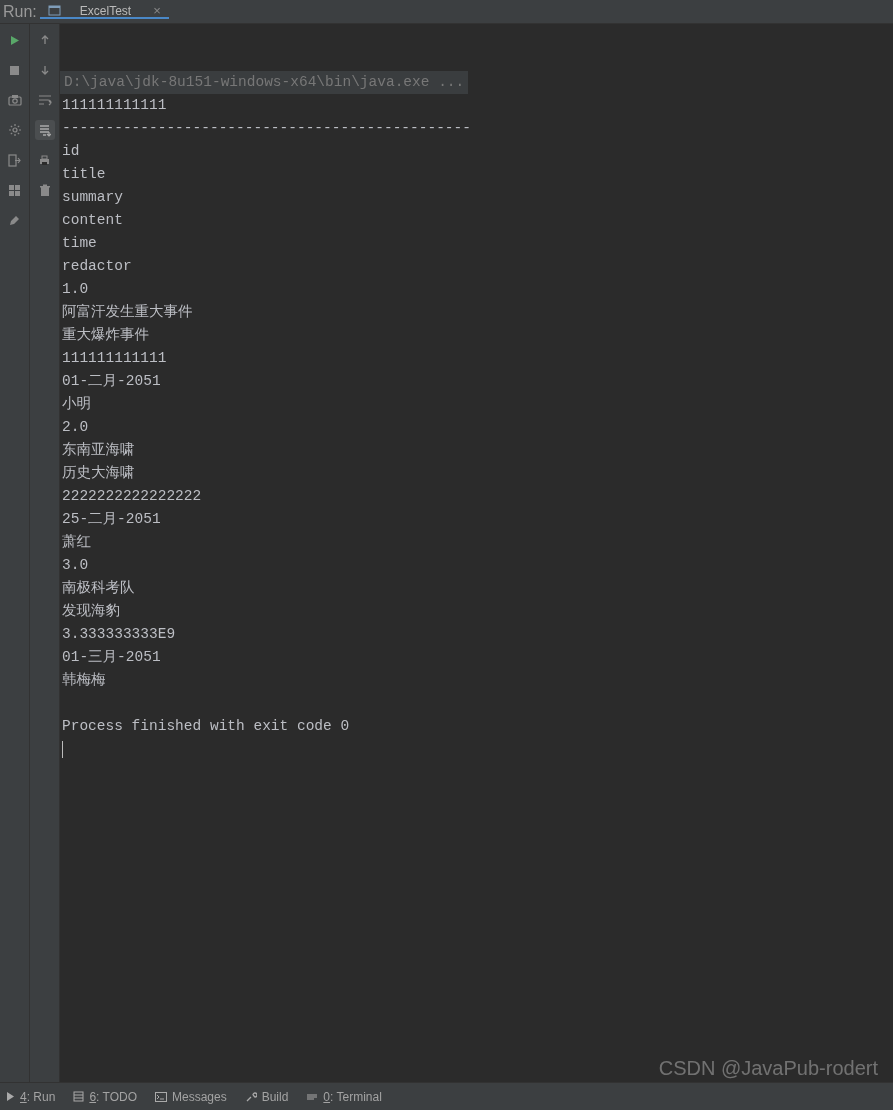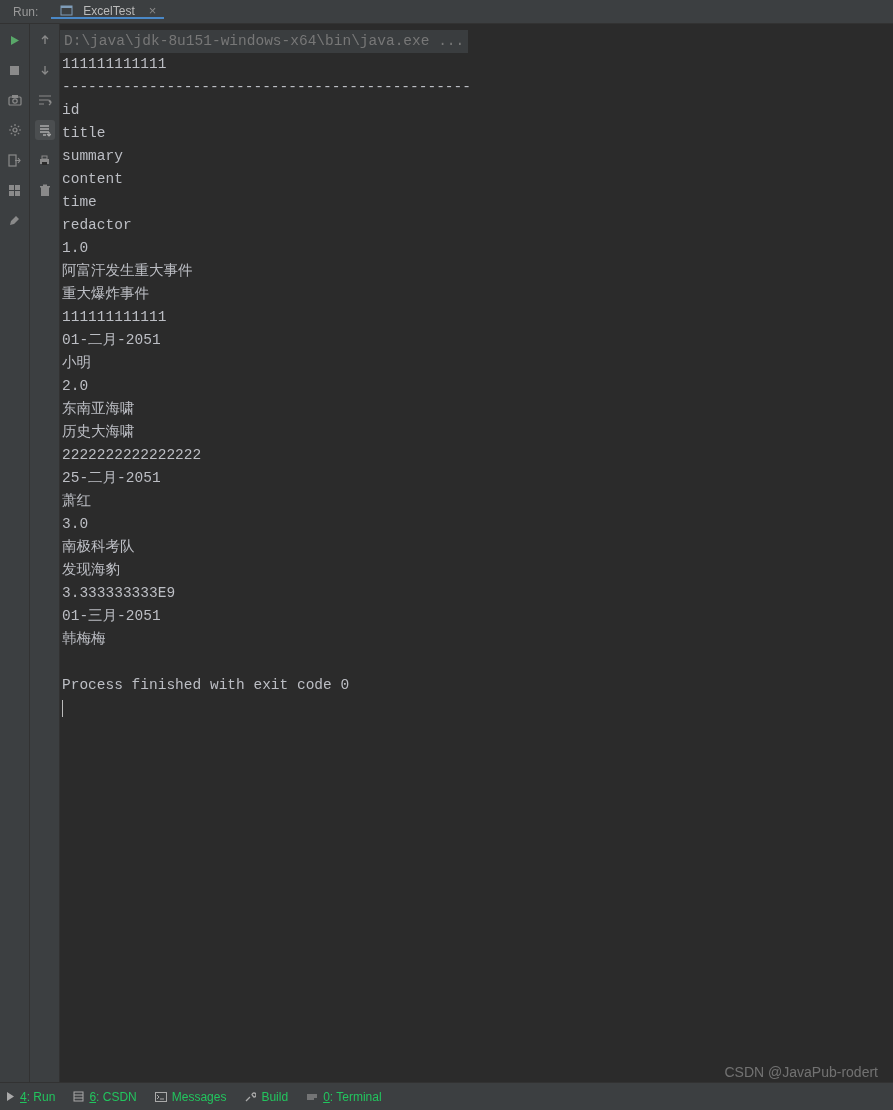--- a/index.html
+++ b/index.html
@@ -15,32 +15,32 @@
     }
     .header {
       height: 24px;
       background: #3c3f41;
       display: flex;
       align-items: center;
       border-bottom: 1px solid #323232;
     }
     .header-label {
       color: #999;
-      padding: 0 13px;
-      font-size: 12px;
+      padding: 0 3px;
+      font-size: 16px;
       text-align: right;
     }
     .tab {
       display: flex;
       align-items: center;
       height: 15px;
       padding: 0 8px;
       border-bottom: 2px solid #4a88c7;
       background: #3c3f41;
-      gap: 10px;
+      gap: 18px;
     }
     .tab-icon {
       width: 14px;
       height: 14px;
       display: inline-flex;
       align-items: center;
       justify-content: center;
     }
     .tab-label { color: #bbb; }
     .tab-close {
@@ -90,20 +90,21 @@
     .console {
       flex: 1;
       background: #2b2b2b;
       padding: 6px 0 0 0;
       font-family: "Consolas", "Courier New", monospace;
       font-size: 14.5px;
       color: #bcbec4;
       line-height: 23px;
       white-space: pre;
       overflow: hidden;
+      margin-top: 41px;
     }
     .console .cmd {
       background: #3a3d3f;
       color: #777;
       padding: 0 4px;
       display: inline-block;
     }
     .console .line { padding-left: 2px; }
     .caret {
       display: inline-block;
@@ -114,37 +115,37 @@
       margin-left: 2px;
     }
     .footer {
       height: 28px;
       background: #3c3f41;
       border-top: 1px solid #323232;
       display: flex;
       align-items: center;
       padding: 0 6px;
       gap: 18px;
-      color: #22c55e;
+      color: #a3a3a3;
       font-size: 12px;
     }
     .footer-item {
       display: flex;
       align-items: center;
       gap: 5px;
       cursor: pointer;
     }
     .footer-item svg { display: block; }
     .underline { text-decoration: underline; }
     .watermark {
       position: absolute;
       right: 15px;
       bottom: 30px;
       color: rgba(200,200,200,0.45);
-      font-size: 14px;
+      font-size: 20px;
       font-family: "Segoe UI", Arial, sans-serif;
       pointer-events: none;
     }
   </style>
 </head>
 <body>
 
 <div class="header">
   <span class="header-label">Run:</span>
   <div class="tab">
@@ -280,21 +281,21 @@
     <svg width="9" height="9" viewBox="0 0 9 9">
         <path d="M1 0 L8 4.5 L1 9 Z" fill="#aaa"></path>
       </svg>
     <span><span class="underline">4</span><span>: Run</span></span>
   </div>
   <div class="footer-item">
     <svg width="11" height="11" viewBox="0 0 11 11">
         <rect x="1" y="1" width="9" height="9" fill="none" stroke="#aaa"></rect>
         <path d="M1 4h9M1 7h9" stroke="#aaa"></path>
       </svg>
-    <span><span class="underline">6</span><span>: CSDN</span></span>
+    <span><span class="underline">6</span><span>: TODO</span></span>
   </div>
   <div class="footer-item">
     <svg width="12" height="10" viewBox="0 0 12 10">
         <rect x="0.5" y="0.5" width="11" height="9" fill="none" stroke="#aaa"></rect>
         <path d="M2 3 L4 5 L2 7 M5 7 H9" stroke="#aaa" fill="none"></path>
       </svg>
     <span>Messages</span>
   </div>
   <div class="footer-item">
     <svg width="12" height="12" viewBox="0 0 12 12">

